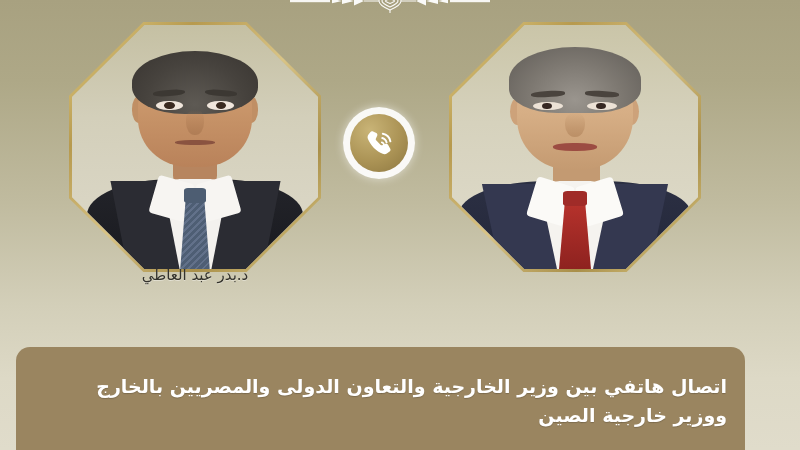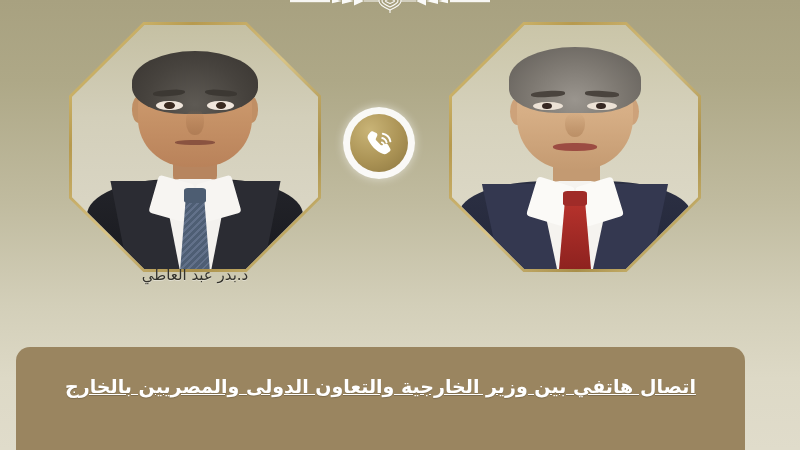--- a/index.html
+++ b/index.html
@@ -136,25 +136,24 @@
     background:#9a8560;
     border-radius:14px 14px 0 0;
     overflow:hidden;
   }
   #ornament{
     position:absolute;left:50%;top:-11px;transform:translateX(-50%);
     width:200px;height:24px;pointer-events:none;
   }
   #banner-text{
     position:absolute;left:0;right:0;top:25px;
-    text-align:center;color:#ffffff;
+    text-align:right;color:#ffffff;
     font-size:19px;line-height:29px;font-weight:700;
     padding:0 18px;
     text-shadow:0 1px 1px rgba(0,0,0,.18);
-    text-decoration:underline;
   }
   #banner-line2{display:block;}
 </style>
 </head>
 <body>
 
 <div id="card">
 
   <div id="seam-left"></div>
   <div id="seam-left2"></div>
@@ -230,20 +229,21 @@
           <path d="M19.1 11.4c1 .2 1.9.7 2.6 1.4.7.7 1.2 1.6 1.4 2.6" fill="none" stroke="#ffffff" stroke-width="1.9" stroke-linecap="round"></path>
           <path d="M18.7 15.4c.5.1.9.3 1.2.7.3.3.5.8.6 1.2" fill="none" stroke="#ffffff" stroke-width="1.8" stroke-linecap="round"></path>
         </svg>
       </span>
     </div>
   </div>
 
   <div id="banner">
     <div id="banner-text">
       <span>اتصال هاتفي بين وزير الخارجية والتعاون الدولى والمصريين بالخارج</span>
+      <span id="banner-line2">ووزير خارجية الصين</span>
     </div>
   </div>
 
   <svg id="ornament" viewBox="0 0 200 24" aria-hidden="true">
     <g fill="none" stroke="#ffffff" stroke-width="1.1" opacity=".95">
       <path d="M100 3c-7 3-11 6-11 9s4 6 11 9c7-3 11-6 11-9S107 6 100 3z"></path>
       <path d="M100 6c-5 2.3-8 4.6-8 6s3 3.7 8 6c5-2.3 8-4.6 8-6s-3-3.7-8-6z"></path>
       <path d="M100 9.5c-3 1.3-4.6 2-4.6 2.5s1.6 1.2 4.6 2.5c3-1.3 4.6-2 4.6-2.5S103 10.8 100 9.5z"></path>
       <path d="M89 12H74M111 12h15"></path>
       <path d="M100 3V0M100 21v3"></path>

